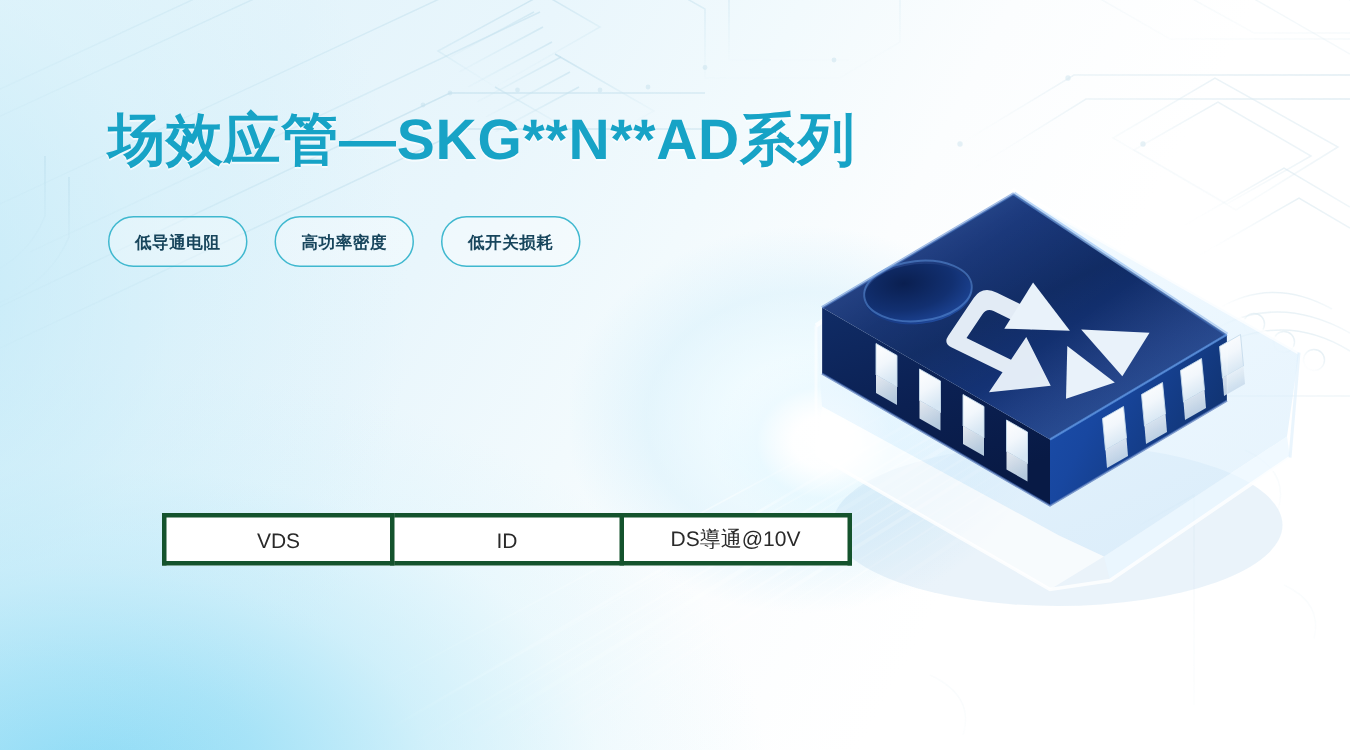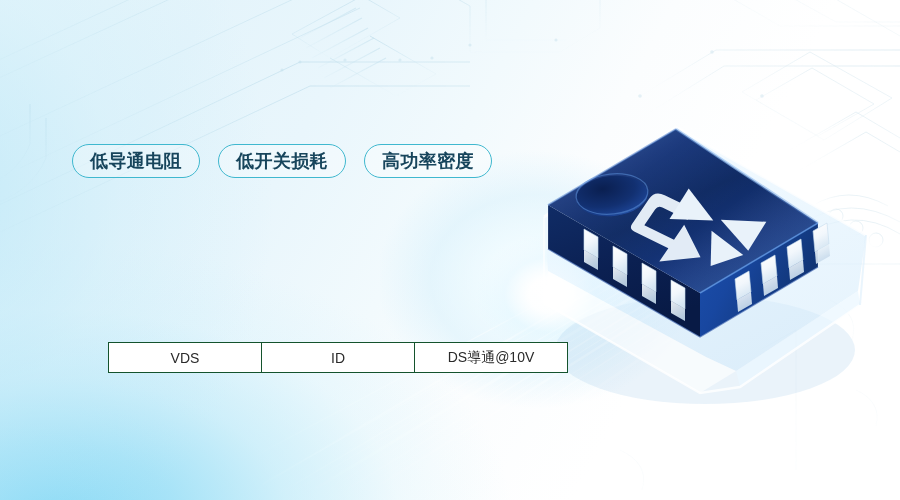--- a/index.html
+++ b/index.html
@@ -143,38 +143,38 @@
   .tag-pill {
     display: inline-flex;
     align-items: center;
     justify-content: center;
     height: 32px;
     padding: 0 17px;
     border: 1.4px solid #3fb8cf;
     border-radius: 17px;
     background: rgba(255,255,255,0.30);
     color: #17455c;
-    font-size: 18px;
+    font-size: 11px;
     font-weight: bold;
     letter-spacing: 0.4px;
     white-space: nowrap;
   }
 
   
   #spec-table {
     position: absolute;
     left: 108px;
     top: 342px;
     width: 460px;
     border-collapse: collapse;
     background: #ffffff;
     table-layout: fixed;
   }
   #spec-table td {
-    border: 1px solid #14532d;
+    border: 3px solid #14532d;
     height: 29px;
     text-align: center;
     vertical-align: middle;
     font-size: 14px;
     color: #2a2a2a;
     font-family: "Liberation Sans", "DejaVu Sans", sans-serif;
     padding: 0 4px;
     white-space: nowrap;
   }
   #spec-table tr.header-row td { font-size: 14px; }
@@ -453,25 +453,26 @@
         <path d="M142 189 L156 197 L156 209 L142 201 Z"></path>
         <path d="M171 206 L185 214 L185 226 L171 218 Z"></path>
       </g>
 
       <path d="M176 34 L318 128 L318 172 L200 242 L48 154 L48 110 Z" fill="none" stroke="#ffffff" stroke-width="1" opacity="0.18"></path>
     </svg>
   </div>
 
   <div id="content">
 
+    <div id="headline">场效应管—SKG**N**AD系列</div>
 
     <div id="tag-row">
       <span class="tag-pill">低导通电阻</span>
+      <span class="tag-pill">高功率密度</span>
       <span class="tag-pill">低开关损耗</span>
-      <span class="tag-pill">高功率密度</span>
     </div>
 
     <table id="spec-table">
       <tbody>
         <tr class="header-row">
           <td>VDS</td>
           <td>ID</td>
           <td>DS導通@10V</td>
         </tr>
       </tbody>

